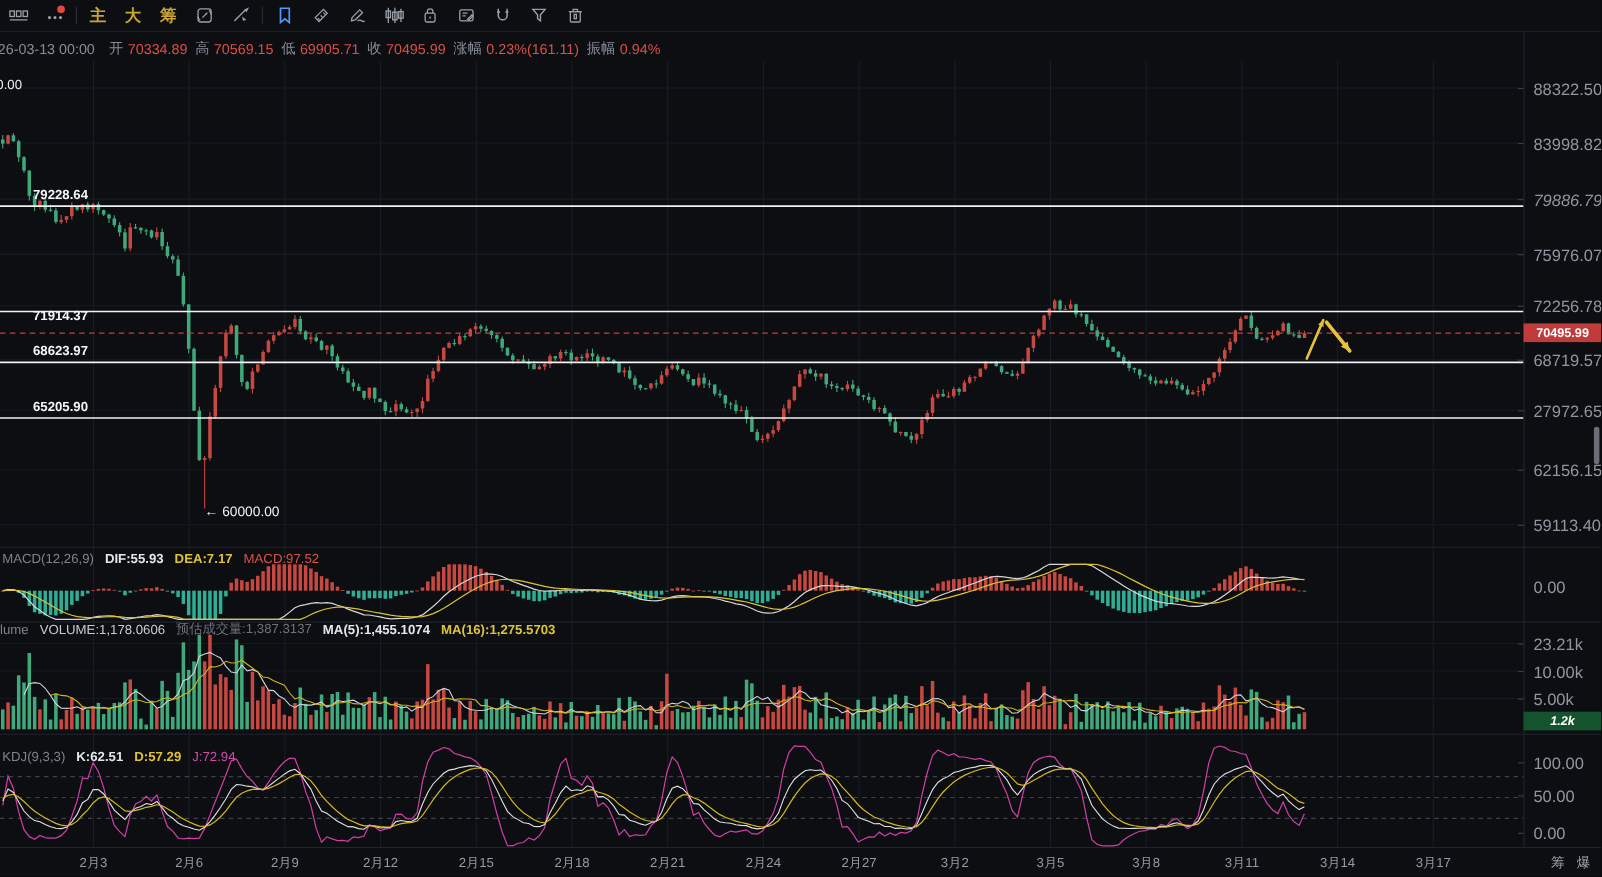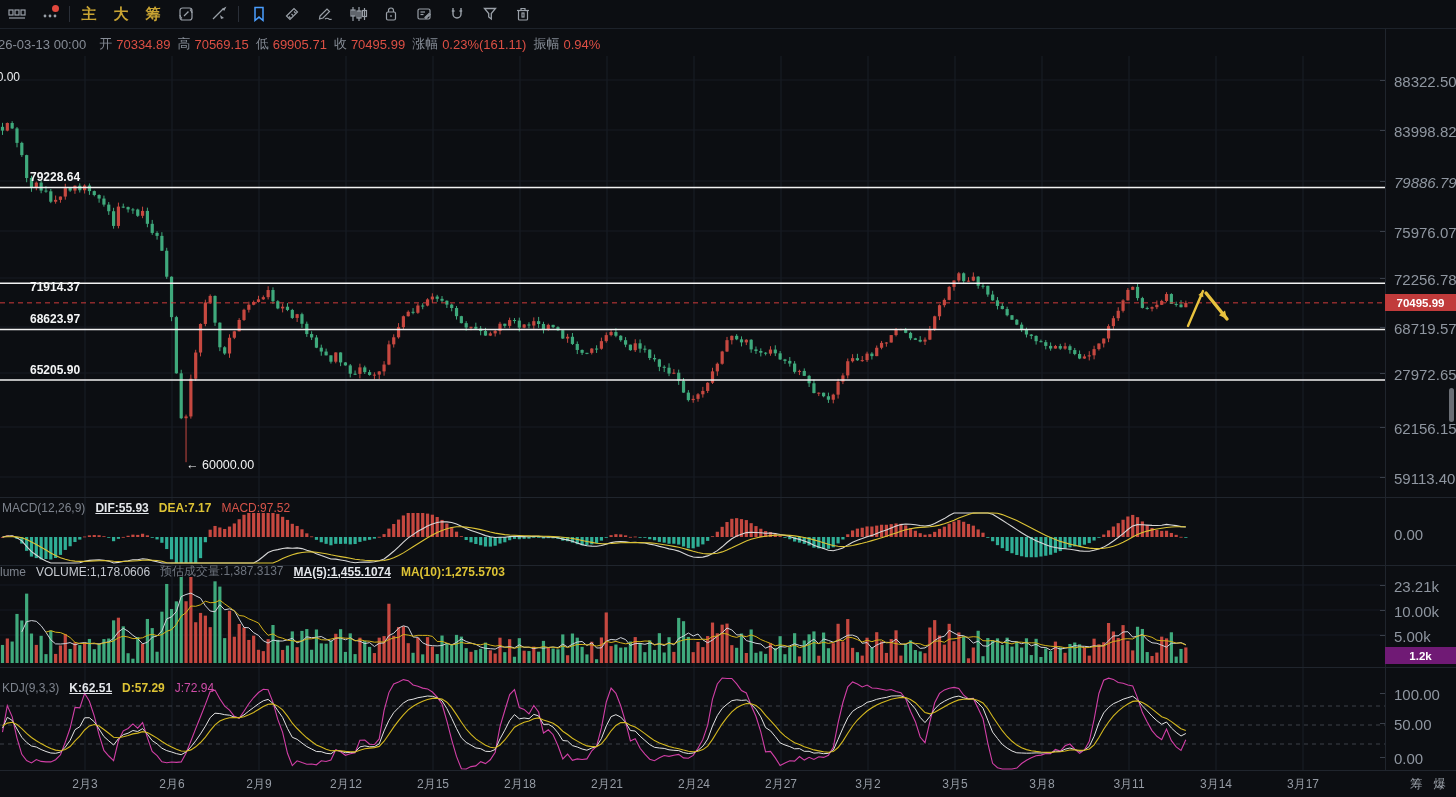--- a/index.html
+++ b/index.html
@@ -13,21 +13,21 @@
   .tb-item svg{display:block;}
   .tb-sep{width:1px;height:16px;background:#2a2f38;margin:0 3px;}
   .tb-tab{color:#c9a433;font-size:15px;font-weight:bold;width:32px;text-align:center;}
   .red-dot{position:absolute;top:5px;right:7px;width:7px;height:7px;border-radius:50%;background:#e2483d;}
   
   #ohlc{position:absolute;left:0;top:36px;height:16px;display:flex;align-items:center;gap:7px;
         font-size:13px;white-space:nowrap;z-index:4;margin-left:-2px;}
   #ohlc .g{color:#868c96;} #ohlc .r{color:#dd4f44;}
   
   .pane-row{position:absolute;display:flex;gap:10px;font-size:12px;white-space:nowrap;z-index:4;align-items:center;}
-  .pane-row .t{color:#7d838d;} .pane-row .w{color:#e3e6ea;font-weight:bold;text-decoration:underline;}
+  .pane-row .t{color:#7d838d;} .pane-row .w{color:#e3e6ea;font-weight:bold;}
   .pane-row .y{color:#ddc335;font-weight:bold;} .pane-row .rd{color:#d8544a;}
   .pane-row .gy{color:#6d737d;} .pane-row .mg{color:#cf4da8;}
   
   .lvl-label{position:absolute;color:#f4f5f6;font-size:12px;font-weight:bold;z-index:3;}
   .ax-label{position:absolute;left:1394px;color:#8f96a0;font-size:15px;z-index:3;}
   .ax-tick{position:absolute;left:1380px;width:5px;height:1px;background:#3a404a;z-index:3;}
   .badge{position:absolute;left:1385px;width:71px;height:17px;display:flex;align-items:center;
          justify-content:center;color:#fff;font-size:11.5px;font-weight:bold;z-index:4;}
   .date-label{position:absolute;top:776px;color:#959ba4;font-size:12px;transform:translateX(-50%);z-index:3;text-align:right;}
   #anno-low{position:absolute;color:#f2f3f4;font-size:12.5px;z-index:3;}
@@ -1238,21 +1238,21 @@
     <span class="w">DIF:55.93</span>
     <span class="y">DEA:7.17</span>
     <span class="rd">MACD:97.52</span>
   </div>
 
   <div class="pane-row" style="left:-14px;top:563px;">
     <span class="t">Volume</span>
     <span class="t" style="color:#c6cad1">VOLUME:1,178.0606</span>
     <span class="gy">预估成交量:1,387.3137</span>
     <span class="w">MA(5):1,455.1074</span>
-    <span class="y">MA(10):1,275.5703</span>
+    <span class="y">MA(16):1,275.5703</span>
   </div>
 
   <div class="pane-row" style="left:2px;top:681px;">
     <span class="t">KDJ(9,3,3)</span>
     <span class="w">K:62.51</span>
     <span class="y">D:57.29</span>
     <span class="mg">J:72.94</span>
   </div>
 
   <div id="anno-low" style="left:186px;top:458px;">← 60000.00</div>
@@ -1304,21 +1304,21 @@
       <div class="date-label" style="left: 781px;">2月27</div>
       <div class="date-label" style="left: 868px;">3月2</div>
       <div class="date-label" style="left: 955px;">3月5</div>
       <div class="date-label" style="left: 1042px;">3月8</div>
       <div class="date-label" style="left: 1129px;">3月11</div>
       <div class="date-label" style="left: 1216px;">3月14</div>
       <div class="date-label" style="left: 1303px;">3月17</div>
     </div>
 
   <div class="badge" id="price-badge" style="top: 294.347px; background: rgb(193, 59, 59);">70495.99</div>
-  <div class="badge" id="vol-badge" style="top:647px;background:#701a75;">1.2k</div>
+  <div class="badge" id="vol-badge" style="top:647px;background:#14532d;font-style:italic;">1.2k</div>
 
   <div id="corner">
     <span>筹</span>
     <span>爆</span>
   </div>
 
   <div id="scroll-nub"></div>
   <div class="hline-sep" style="top:770px;"></div>
   <div id="vsep-axis"></div>
 </div>

